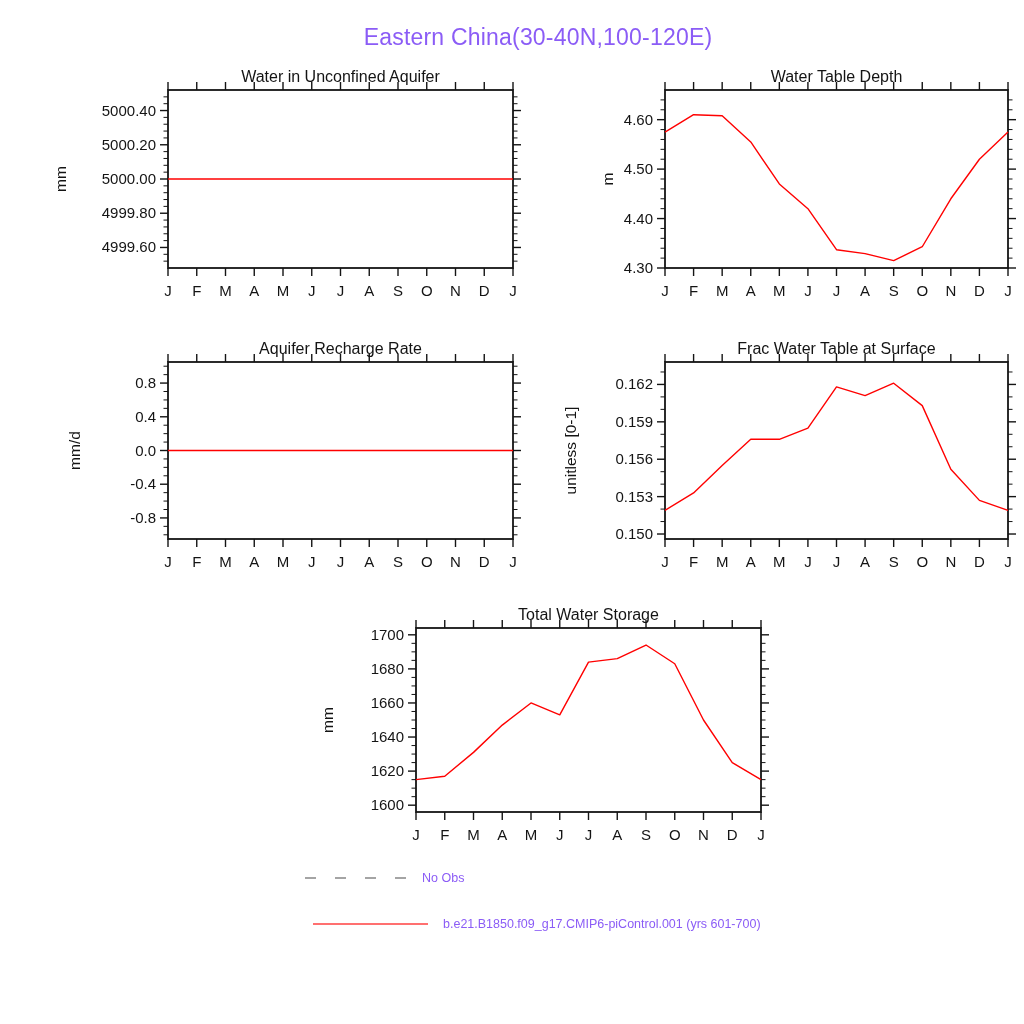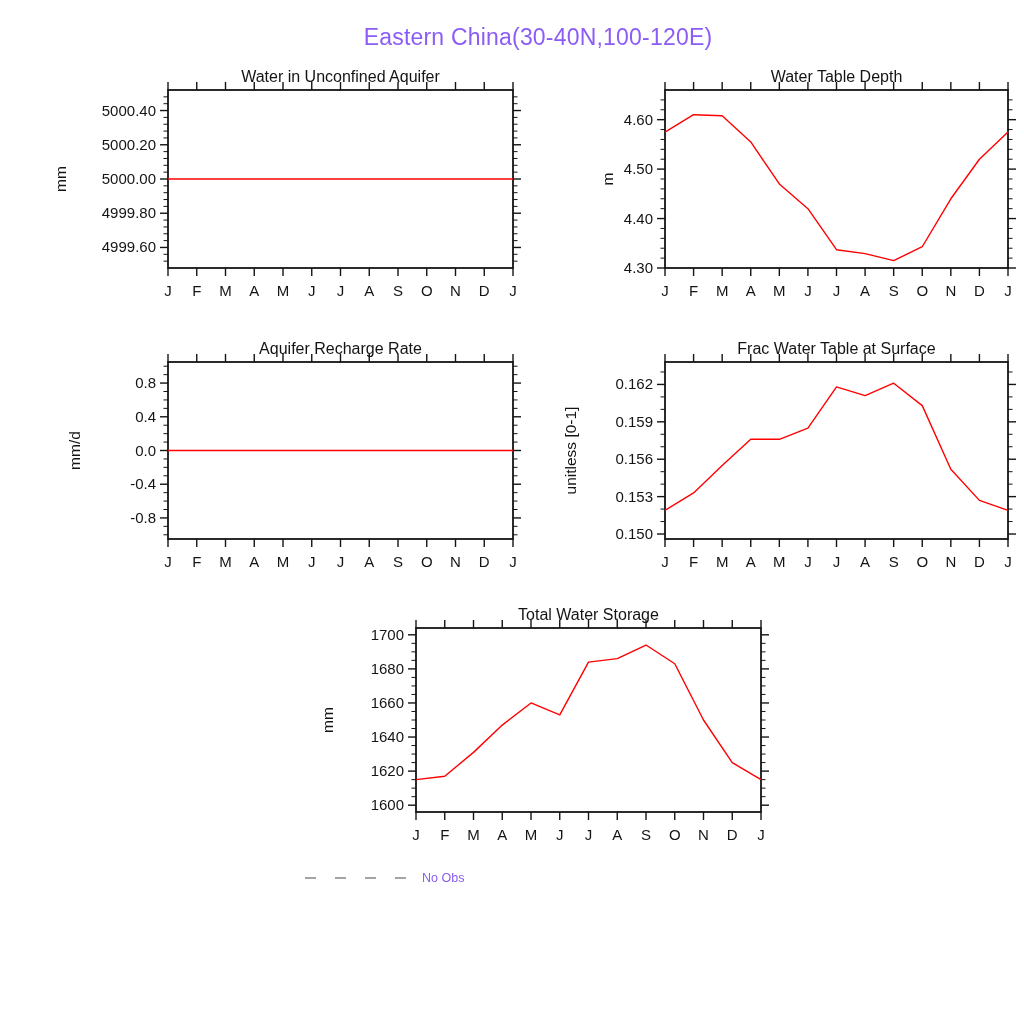--- a/index.html
+++ b/index.html
@@ -474,13 +474,19 @@
       </g>
     </svg>
 
   <div class="legend-row" style="left:276px;top:871px;">
     <svg class="swatch" width="104" height="12">
       <line x1="1" y1="6" x2="103" y2="6" stroke-width="1.6" stroke-dasharray="11 19" stroke="#878787"></line>
     </svg>
     <span class="legend-label">No Obs</span>
   </div>
 
+  <div class="legend-row" style="left:285px;top:917px;">
+    <svg class="swatch" width="116" height="12">
+      <line x1="0" y1="6" x2="115" y2="6" stroke-width="1.3" stroke="#ff4040"></line>
+    </svg>
+    <span class="legend-label">b.e21.B1850.f09_g17.CMIP6-piControl.001 (yrs 601-700)</span>
+  </div>
 </div>
 
 </body></html>

